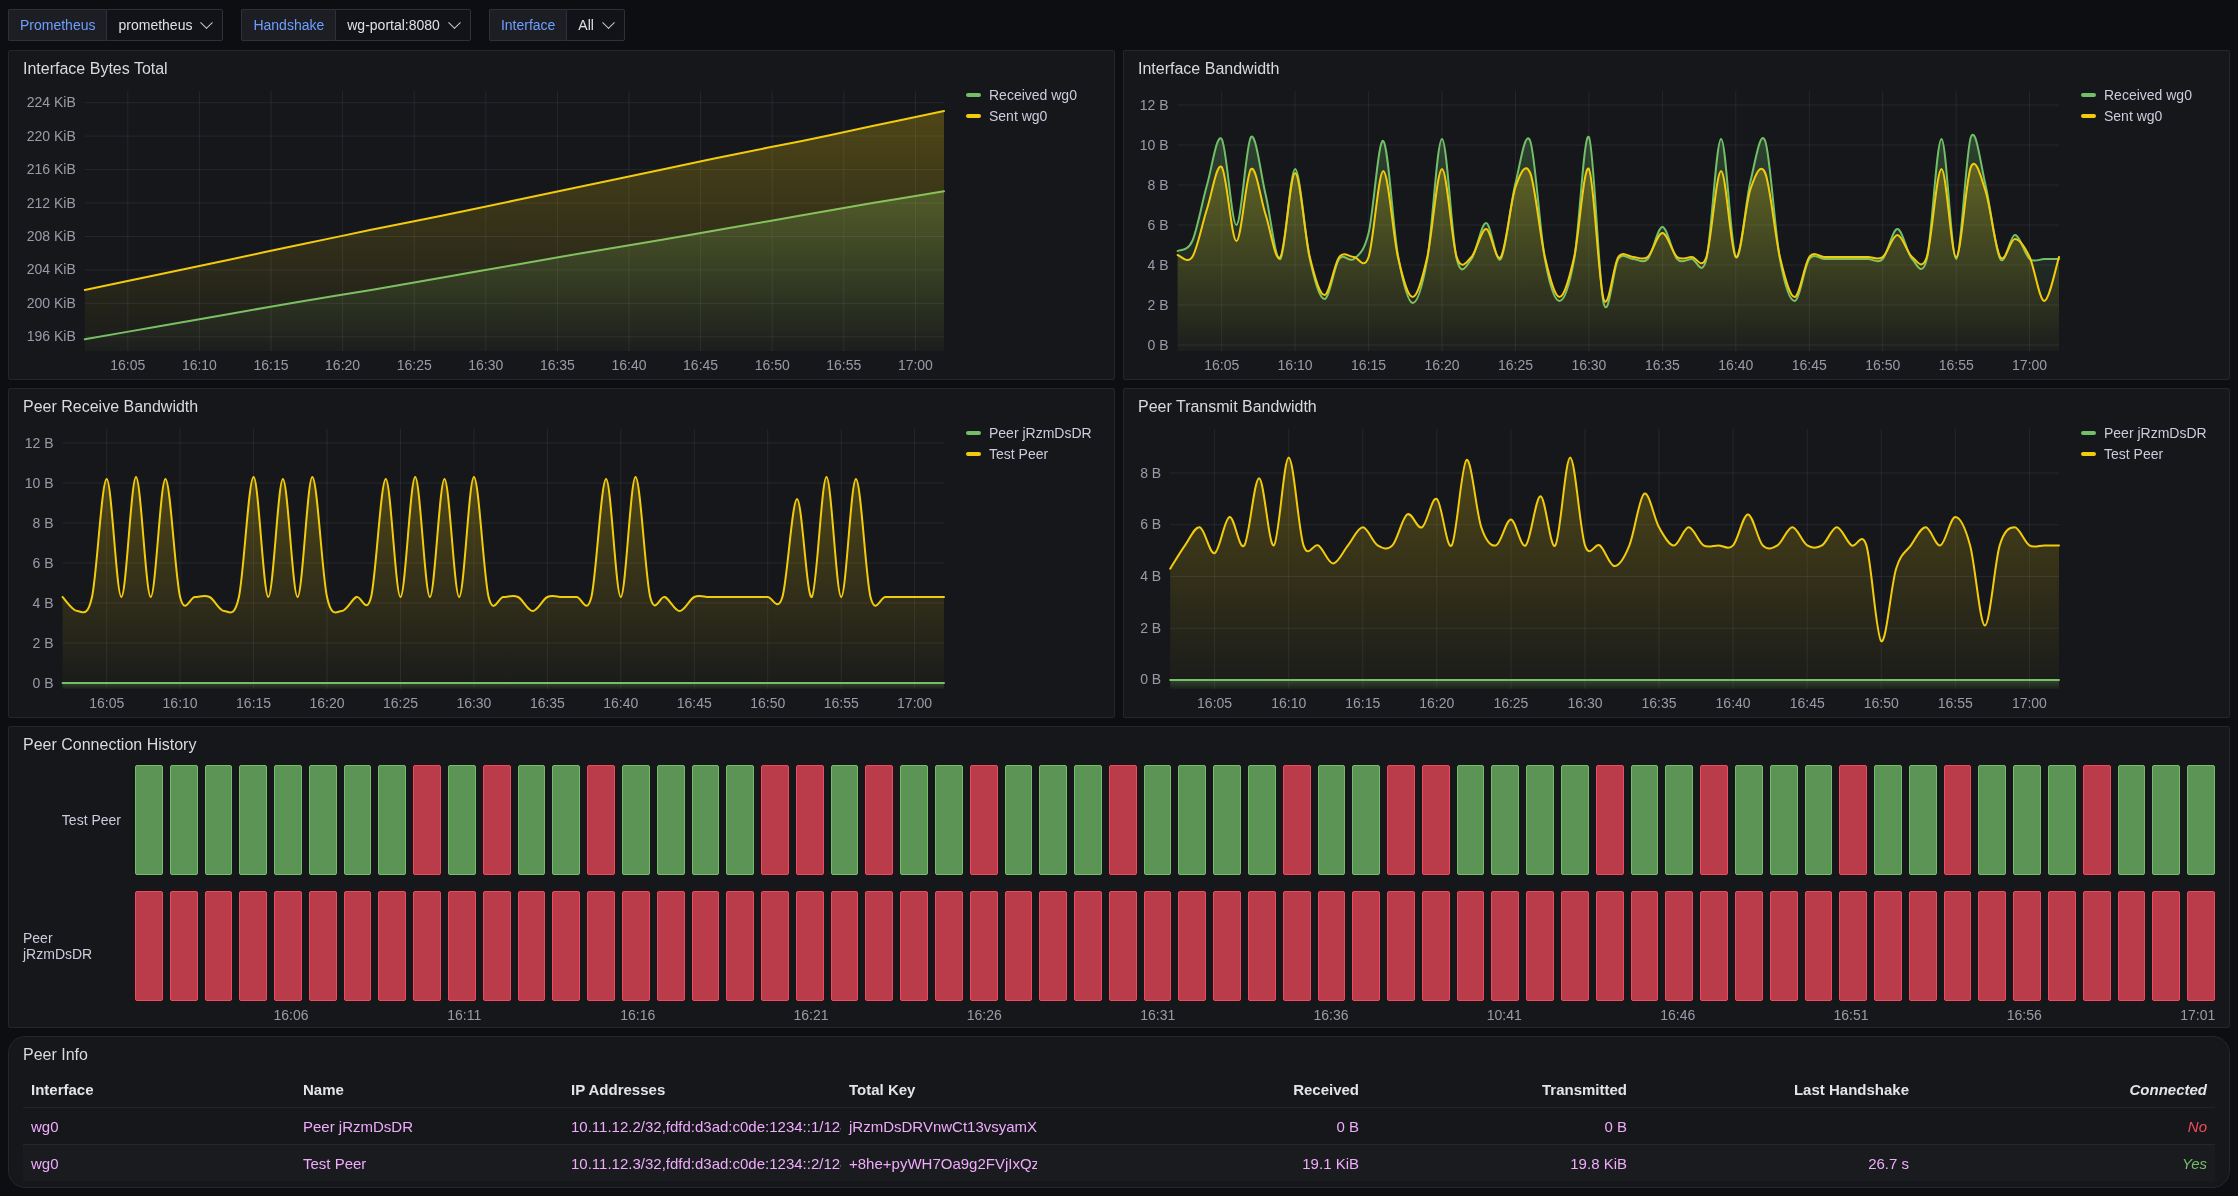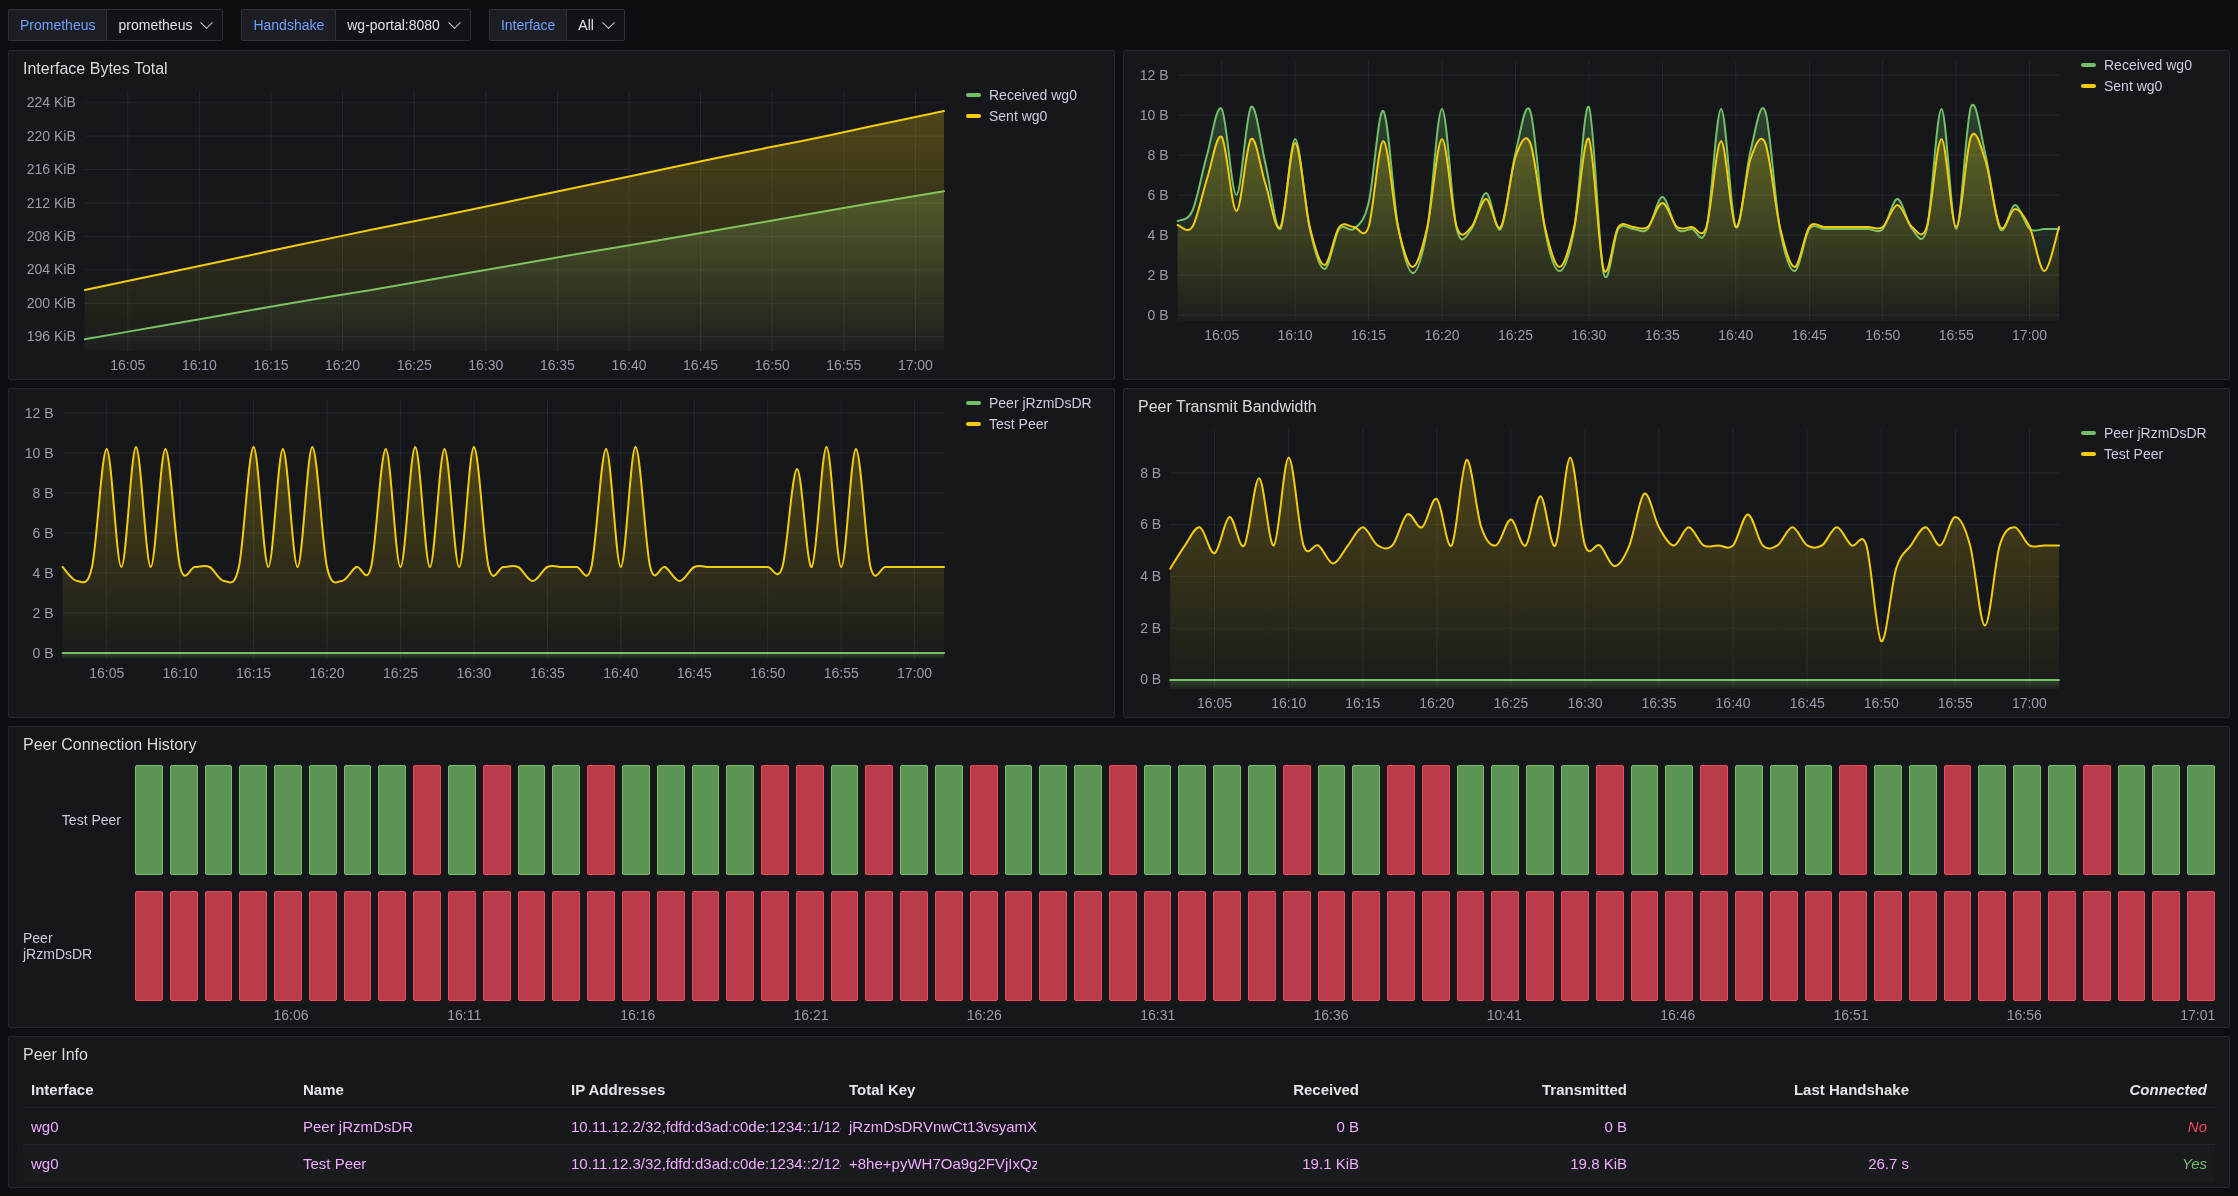--- a/index.html
+++ b/index.html
@@ -49,21 +49,21 @@
   .sh-row{flex:1;display:flex;align-items:stretch;min-height:0;}
   .sh-label{width:112px;flex:none;display:flex;align-items:center;justify-content:flex-end;
     padding-right:14px;font-size:14px;color:#ccccdc;box-sizing:border-box;}
   .sh-bars{flex:1;display:flex;gap:7px;min-width:0;}
   .sh-bar{flex:1;border-radius:2px;border:1px solid;box-sizing:border-box;cursor:pointer;}
   .sh-axis{height:24px;position:relative;margin-left:112px;flex:none;}
   .sh-tick{position:absolute;top:6px;transform:translateX(-50%);font-size:14px;
     color:rgba(204,204,220,0.72);white-space:nowrap;}
 
   
-  .table-panel{flex:1;min-height:0;}
+  .table-panel{flex:1;min-height:0;border-radius:17px;}
   .table-wrap{flex:1;padding:4px 14px 8px;overflow:hidden;display:flex;flex-direction:column;}
   .t-row{display:flex;align-items:center;height:36px;flex:none;}
   .t-row.body{border-top:1px solid rgba(204,204,220,0.07);}
   .t-row.body:nth-child(odd){background:rgba(255,255,255,0.02);}
   .t-cell{padding:0 8px;font-size:15px;white-space:nowrap;overflow:hidden;box-sizing:border-box;
     color:#f0abfc;}
   .t-head{font-weight:700;color:#e3e4e8;font-size:15px;cursor:pointer;}
   .t-cell.right{text-align:right;}
   .tcol0{flex:0 0 272px;}.tcol1{flex:0 0 268px;}.tcol2{flex:0 0 278px;}.tcol3{flex:0 0 196px;}
   .tcol4{flex:0 0 330px;}.tcol5{flex:0 0 268px;}.tcol6{flex:0 0 282px;}.tcol7{flex:1 1 auto;font-style:italic;}
@@ -163,20 +163,21 @@
               <span>Received wg0</span>
             </li>
             <li class="legend-item">
               <span class="legend-swatch" style="background:#f2cc0c"></span>
               <span>Sent wg0</span>
             </li>
           </ul>
       </div>
     </section>
     <section class="panel">
+      <h2 class="panel-title">Interface Bandwidth</h2>
       <div class="panel-body">
         <div class="chart-wrap"><svg width="935" height="296">
               <defs>
                 <linearGradient id="g1_0" x1="0" y1="0" x2="0" y2="1">
                   <stop offset="0" stop-color="#73bf69" stop-opacity="0.26"></stop>
                   <stop offset="1" stop-color="#73bf69" stop-opacity="0.02"></stop>
                 </linearGradient>
                 <linearGradient id="g1_1" x1="0" y1="0" x2="0" y2="1">
                   <stop offset="0" stop-color="#f2cc0c" stop-opacity="0.26"></stop>
                   <stop offset="1" stop-color="#f2cc0c" stop-opacity="0.02"></stop>
@@ -234,20 +235,21 @@
               <span class="legend-swatch" style="background:#f2cc0c"></span>
               <span>Sent wg0</span>
             </li>
           </ul>
       </div>
     </section>
   </div>
 
   <div class="row2">
     <section class="panel">
+      <h2 class="panel-title">Peer Receive Bandwidth</h2>
       <div class="panel-body">
         <div class="chart-wrap"><svg width="935" height="296">
               <defs>
                 <linearGradient id="g2_0" x1="0" y1="0" x2="0" y2="1">
                   <stop offset="0" stop-color="#73bf69" stop-opacity="0.26"></stop>
                   <stop offset="1" stop-color="#73bf69" stop-opacity="0.02"></stop>
                 </linearGradient>
                 <linearGradient id="g2_1" x1="0" y1="0" x2="0" y2="1">
                   <stop offset="0" stop-color="#f2cc0c" stop-opacity="0.26"></stop>
                   <stop offset="1" stop-color="#f2cc0c" stop-opacity="0.02"></stop>

